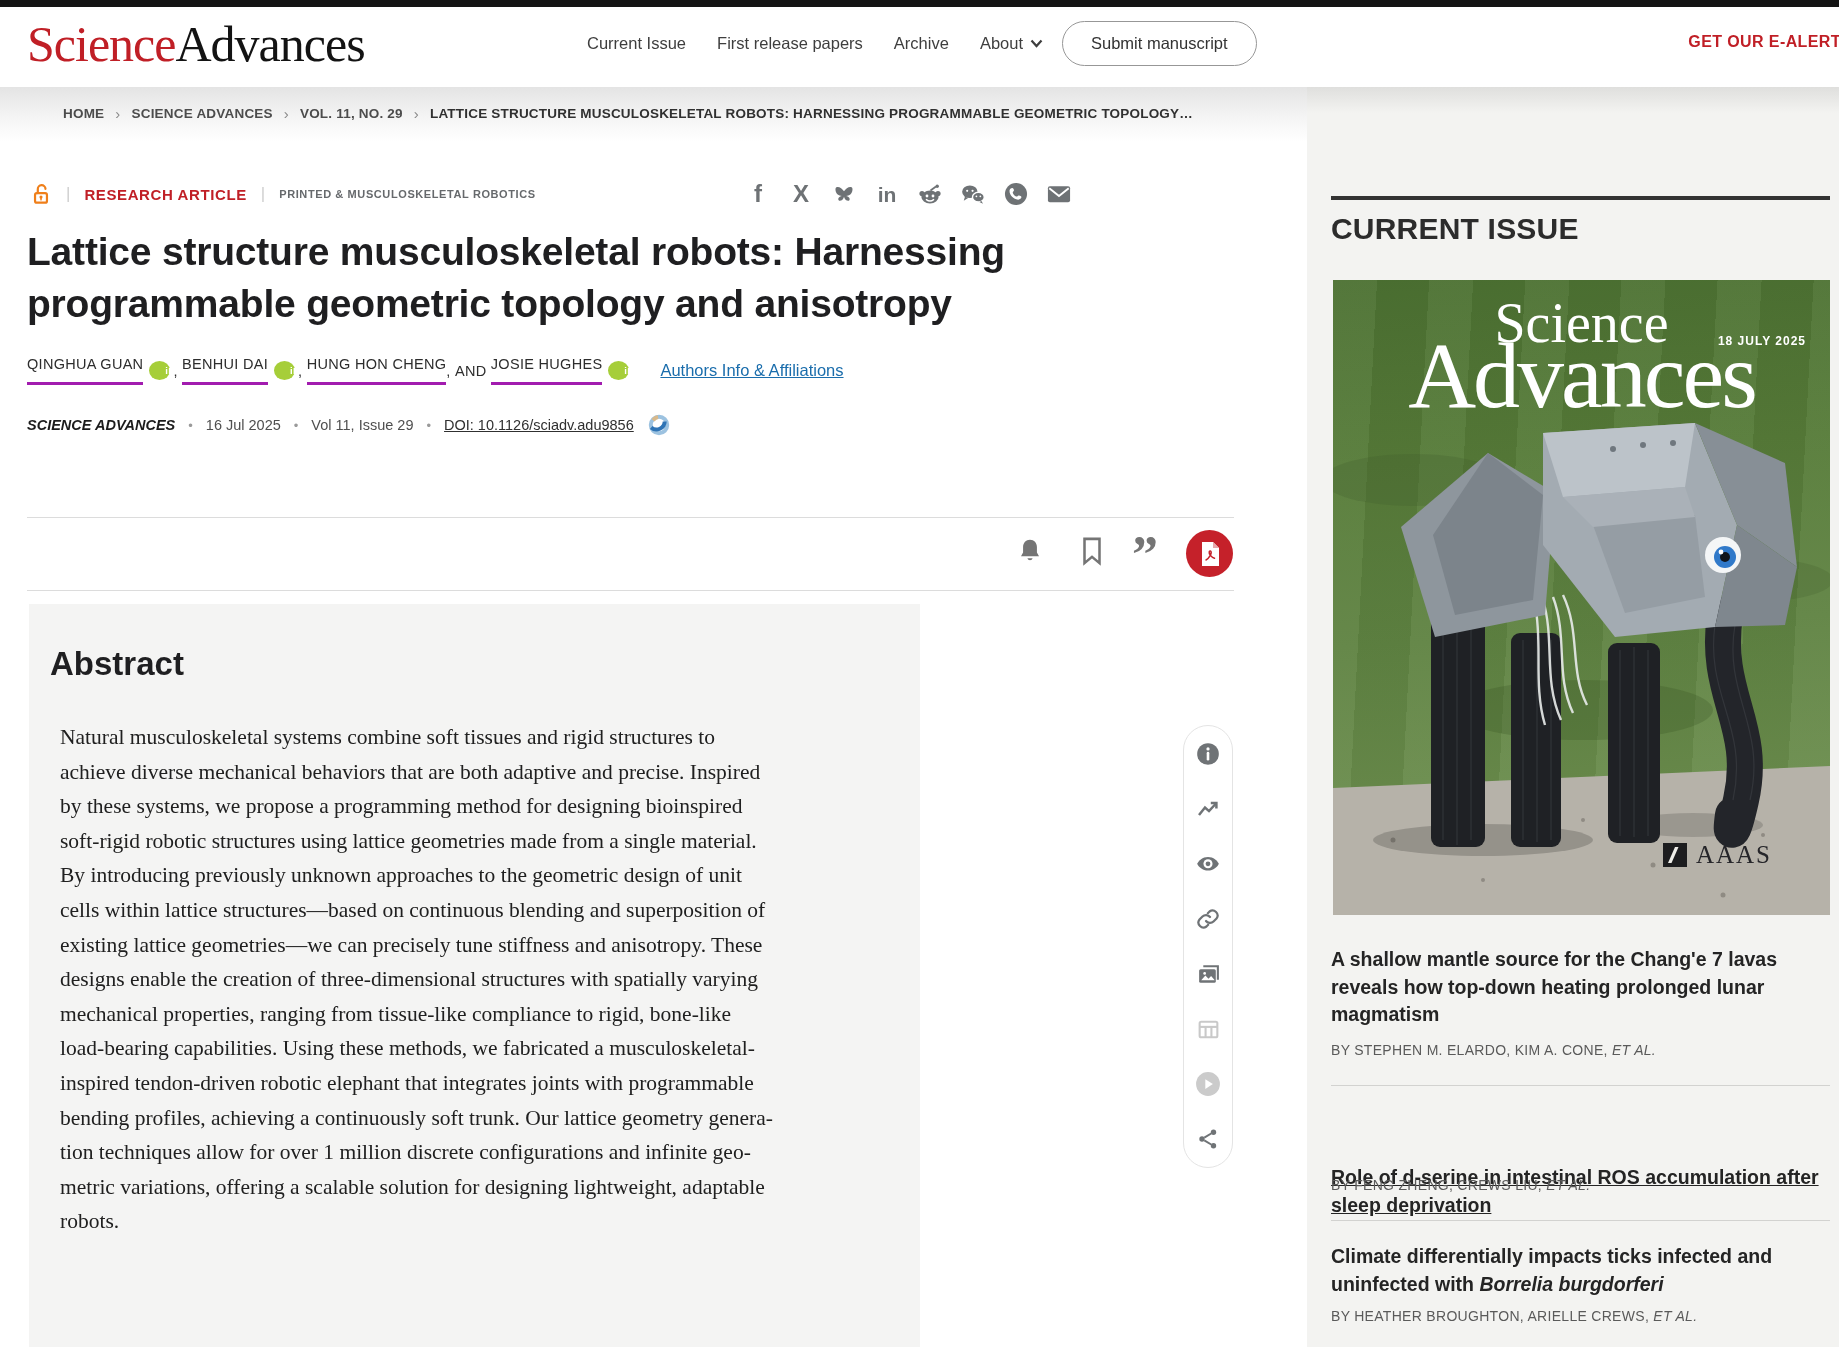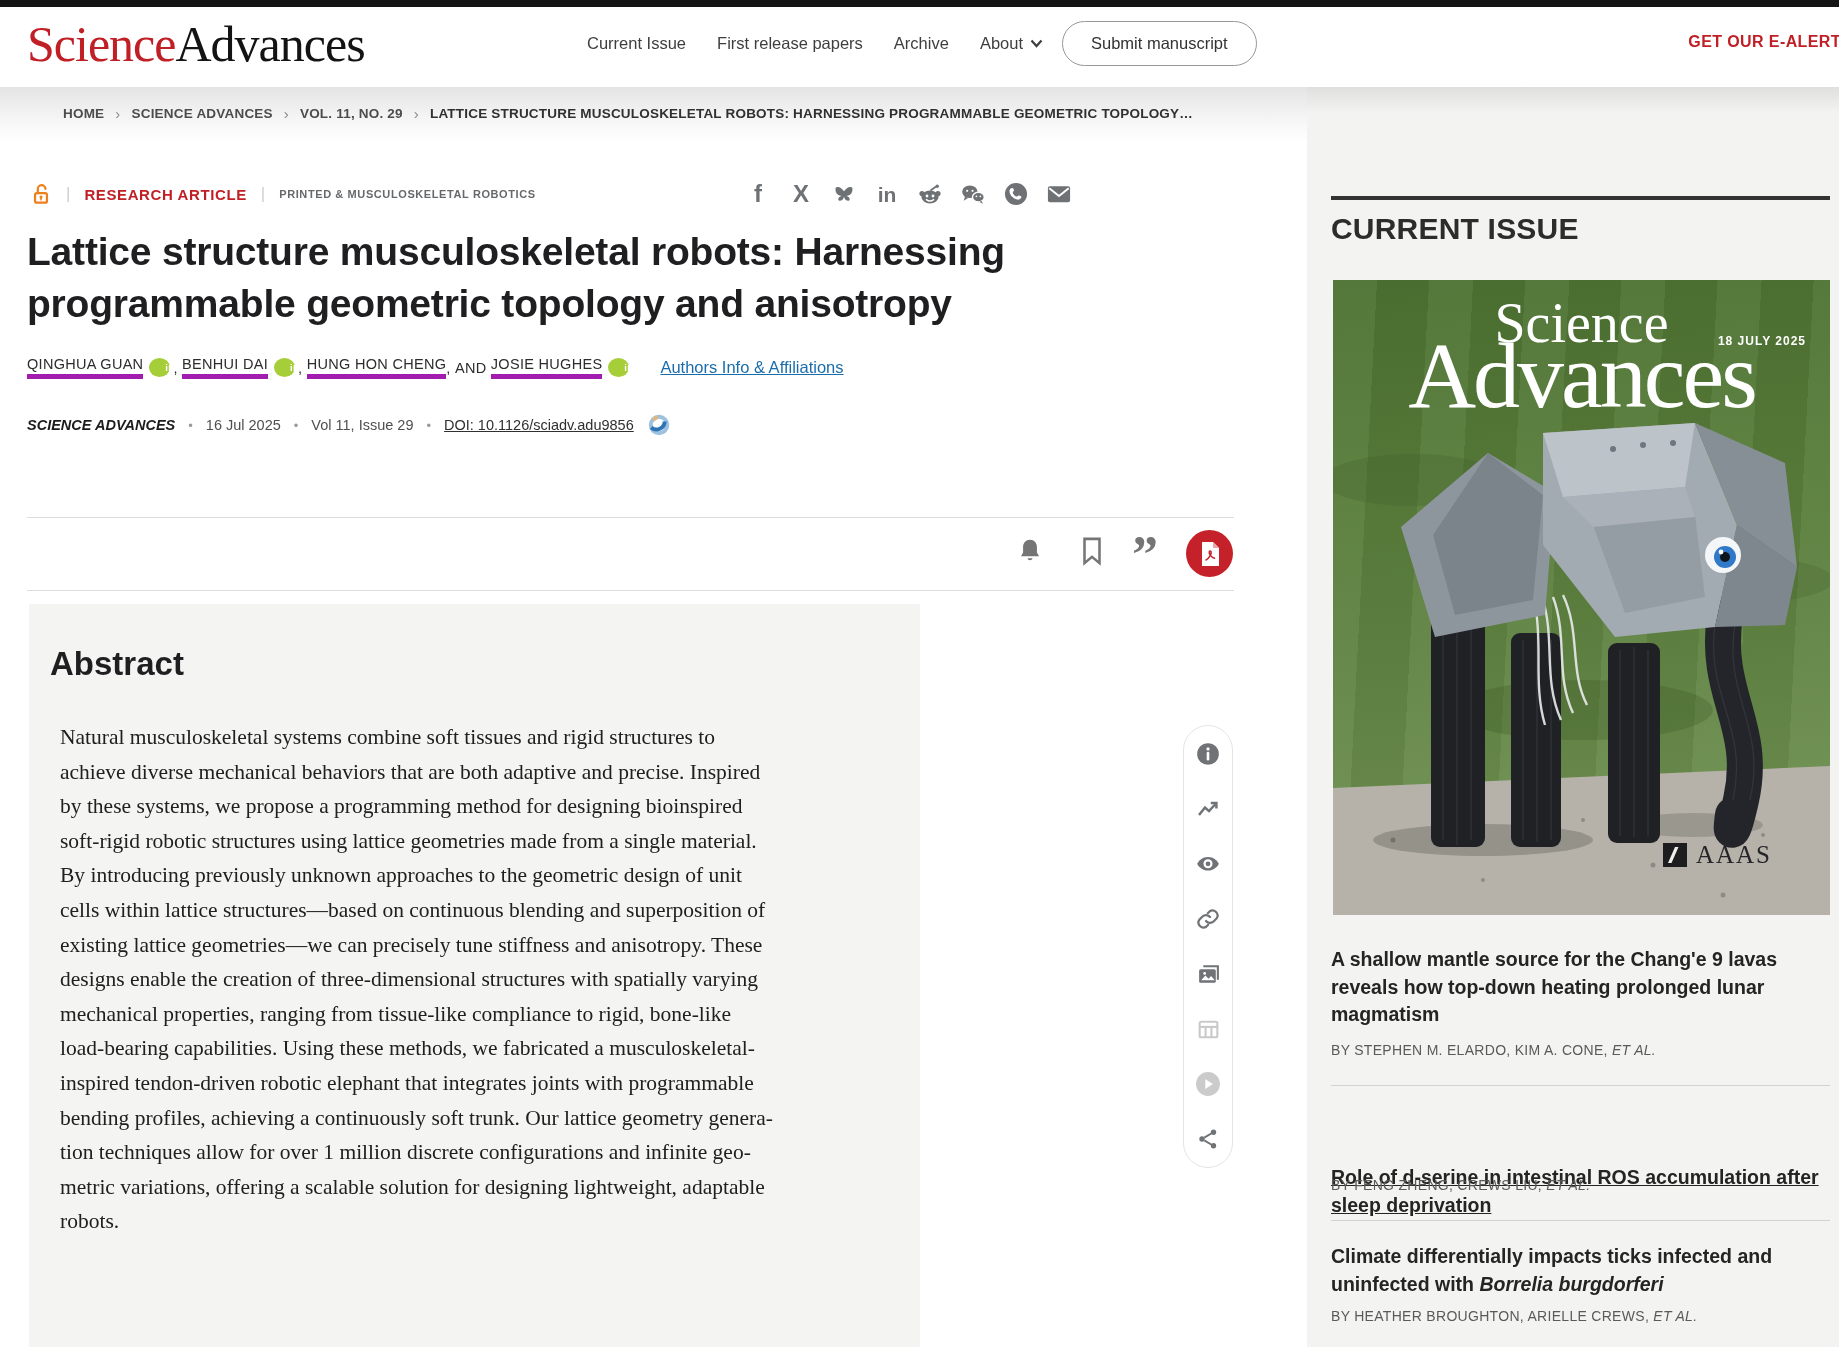--- a/index.html
+++ b/index.html
@@ -35,21 +35,21 @@
   .pipe { color:#cfcfcf; font-size:17px; }
   .typebadge { color:#c01f26; font-weight:bold; font-size:15px; letter-spacing:.6px; }
   .catbadge { color:#66696c; font-weight:bold; font-size:11px; letter-spacing:.6px; }
   .sharerow { left:745px; top:179px; display:flex; align-items:center; gap:17px; height:30px; color:#6e7275; }
   .shareicon { width:26px; height:26px; display:flex; align-items:center; justify-content:center; cursor:pointer; }
   .glyphicon { font-weight:bold; font-size:24px; line-height:1; color:#6e7275; }
 
   
   .title { left:27px; top:226px; width:1020px; font-size:39px; line-height:52px; font-weight:bold; color:#1f1f21; letter-spacing:-.2px; }
   .authors { left:27px; top:356px; width:1140px; font-size:14.5px; color:#2d2d2d; letter-spacing:.3px; display:flex; align-items:center; flex-wrap:nowrap; white-space:pre; }
-  .authlink { border-bottom:5px solid #a21caf; padding-bottom:2px; cursor:pointer; }
+  .authlink { border-bottom:3px solid #a21caf; padding-bottom:10px; cursor:pointer; }
   .orcid { display:inline-flex; width:19px; height:19px; border-radius:50%; background:#a6ce39; color:#fff; font-size:9.5px; font-weight:bold; align-items:center; justify-content:center; margin:0 3px 0 6px; cursor:pointer;padding-left:21px; }
   .infolink { color:#1a6dac; font-size:16.5px; text-decoration:underline; letter-spacing:0; margin-left:28px; cursor:pointer; }
   .metarow { left:27px; top:413px; display:flex; align-items:center; gap:13px; font-size:14.5px; white-space:nowrap; }
   .journal { font-weight:bold; font-style:italic; color:#1c1c1c; }
   .dot { color:#9a9a9a; font-size:13px; }
   .metatext { color:#4f4f4f; }
   .doi { color:#303030; text-decoration:underline; cursor:pointer; }
 
   .hdiv { height:1px; background:#dcdcdc; }
 
@@ -410,21 +410,21 @@
     <div class="coverdate">18 JULY 2025</div>
     <div class="aaas">
       <svg width="24" height="24" viewBox="0 0 24 24">
           <rect width="24" height="24" fill="#1d1d1f"></rect>
           <polygon points="5,20 12,4 15.5,4 8.5,20" fill="#efeee9"></polygon>
         </svg>
       <span class="aaastext">AAAS</span>
     </div>
   </div>
 
-  <div class="abs sbtitle" style="left:1331px; top:946px;">A shallow mantle source for the Chang'e 9 lavas reveals how top-down heating prolonged lunar magmatism</div>
+  <div class="abs sbtitle" style="left:1331px; top:946px;">A shallow mantle source for the Chang'e 7 lavas reveals how top-down heating prolonged lunar magmatism</div>
   <div class="abs sbby" style="left:1331px; top:1042px;"><span>BY STEPHEN M. ELARDO, KIM A. CONE, </span><i>ET AL.</i></div>
   <div class="abs sbdiv" style="left:1331px; top:1085px;"></div>
 
   <div class="abs sbtitle" style="left:1331px; top:1164px;text-decoration:underline;">Role of d-serine in intestinal ROS accumulation after sleep deprivation</div>
   <div class="abs sbby" style="left:1331px; top:1177px;"><span>BY FENG ZHENG, CREWS LIU, </span><i>ET AL.</i></div>
   <div class="abs sbdiv" style="left:1331px; top:1220px;"></div>
 
   <div class="abs sbtitle" style="left:1331px; top:1243px;"><span>Climate differentially impacts ticks infected and uninfected with </span><i>Borrelia burgdorferi</i></div>
   <div class="abs sbby" style="left:1331px; top:1308px;"><span>BY HEATHER BROUGHTON, ARIELLE CREWS, </span><i>ET AL.</i></div>
 

